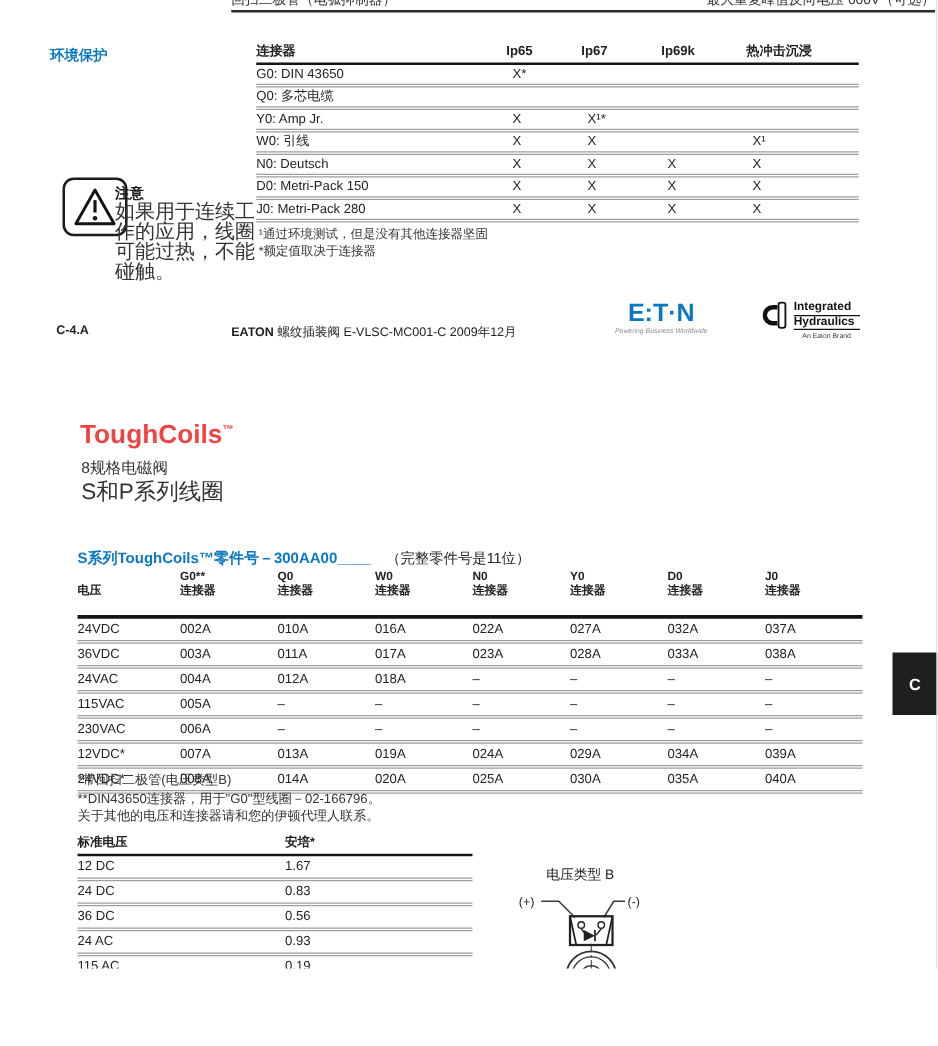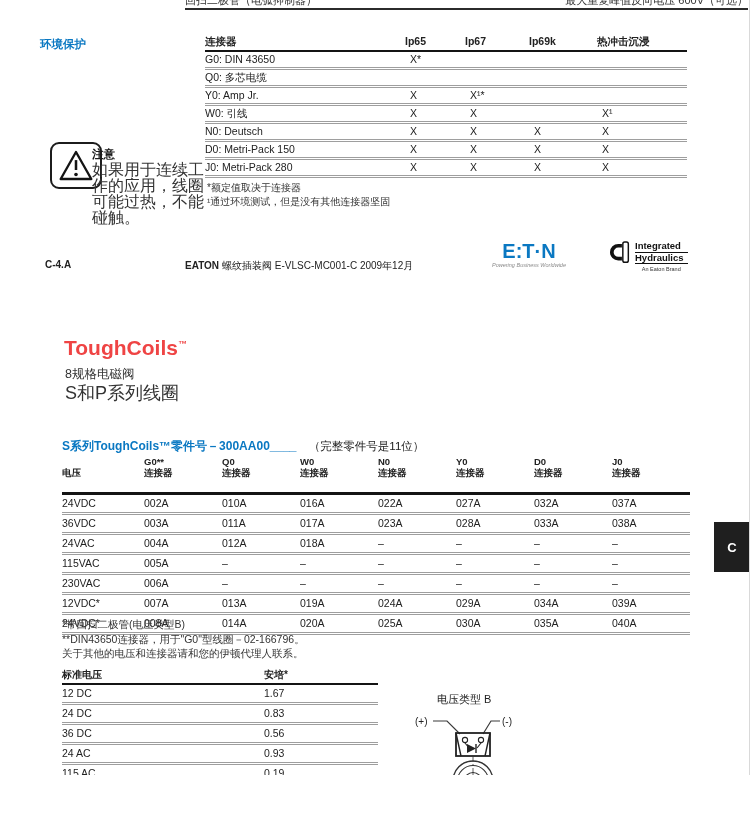--- a/index.html
+++ b/index.html
@@ -62,21 +62,21 @@
       line-height:17px;border-bottom:3px double #9e9e9e;color:#222;}
   .parts-notes{position:absolute;left:62px;top:617px;font-size:10.5px;line-height:14.5px;color:#333;}
 
   
   .side-tab{position:absolute;right:0;top:522px;width:36px;height:50px;background:#1f1f1f;color:#fff;
             display:flex;align-items:center;justify-content:center;font-size:13px;font-weight:bold;}
 
   
   .amp-table{position:absolute;left:62px;top:667px;width:316px;}
   .ar{display:grid;grid-template-columns:166px 150px;font-size:10.5px;height:17px;line-height:17px;
-      border-bottom:3px double #9e9e9e;color:#222;gap:36px;}
+      border-bottom:3px double #9e9e9e;color:#222;}
   .ar.hd{font-weight:bold;font-size:10px;height:16px;line-height:16px;border-bottom:2.5px solid #141414;}
   .amp-note{position:absolute;left:62px;top:791px;font-size:10px;color:#333;}
 
   
   .diagram{position:absolute;left:403px;top:689px;}
 </style>
 </head>
 <body>
 
 <div class="page">
@@ -143,22 +143,22 @@
     <div class="er">
       <span>J0: Metri-Pack 280</span>
         <span>X</span>
         <span>X</span>
         <span>X</span>
         <span>X</span>
     </div>
   </div>
 
   <div class="env-notes">
+    <div>¹通过环境测试，但是没有其他连接器坚固</div>
     <div>*额定值取决于连接器</div>
-    <div>¹通过环境测试，但是没有其他连接器坚固</div>
   </div>
 
   <div class="warn-box">
     <svg width="36" height="33" viewBox="0 0 40 36">
       <path d="M20 3 L37 33 H3 Z" fill="none" stroke="#141414" stroke-width="2.6" stroke-linejoin="round"></path>
       <rect x="18.6" y="12" width="2.8" height="11" fill="#141414"></rect>
       <circle cx="20" cy="28" r="2" fill="#141414"></circle>
     </svg>
   </div>
   <div class="notice-title">注意</div>

